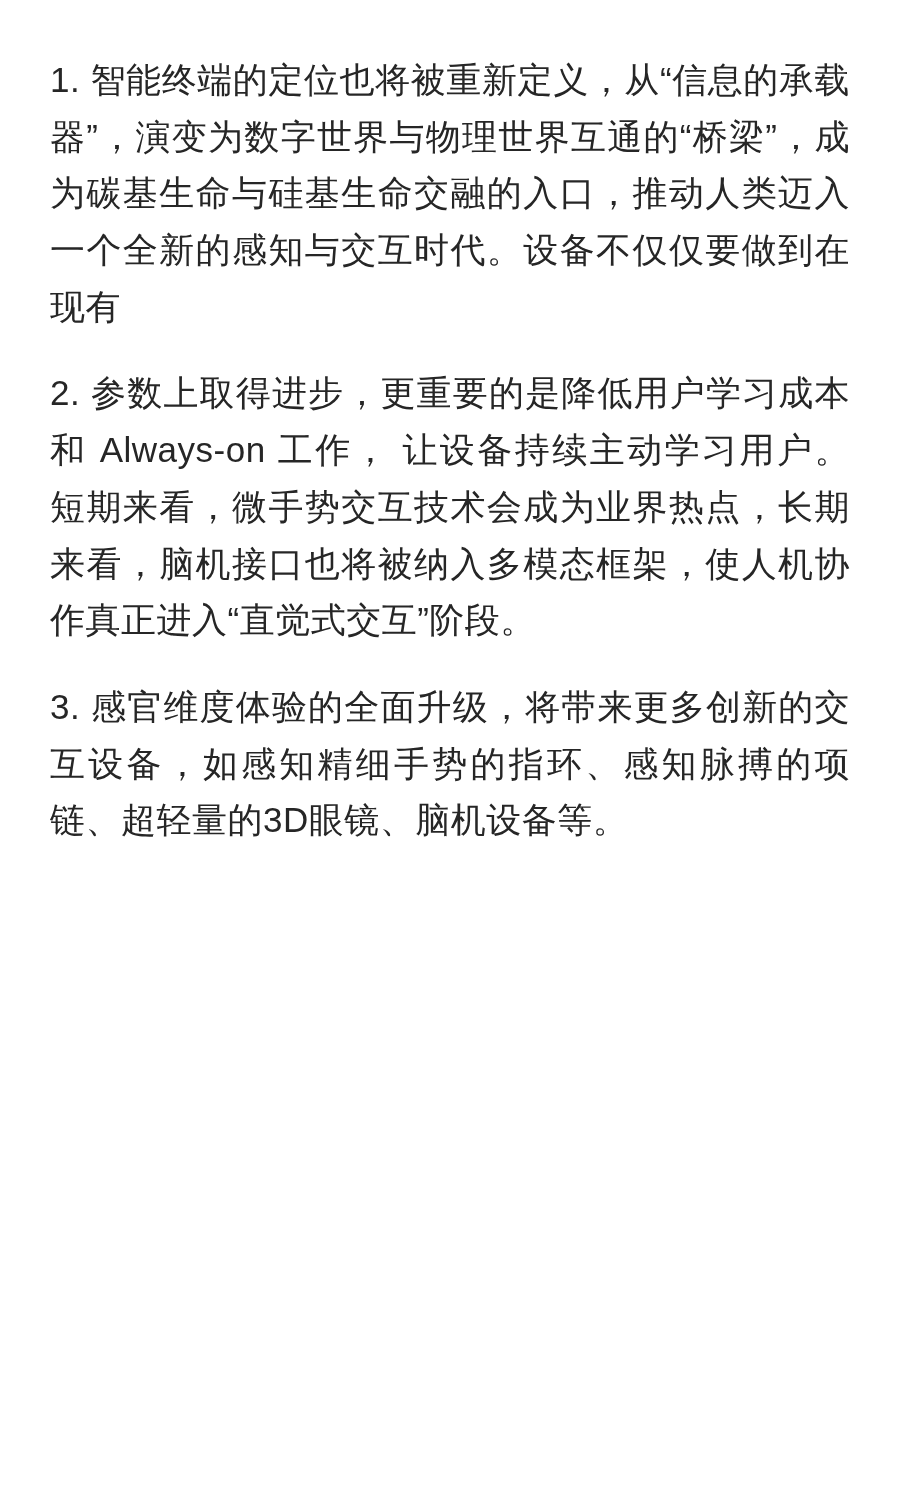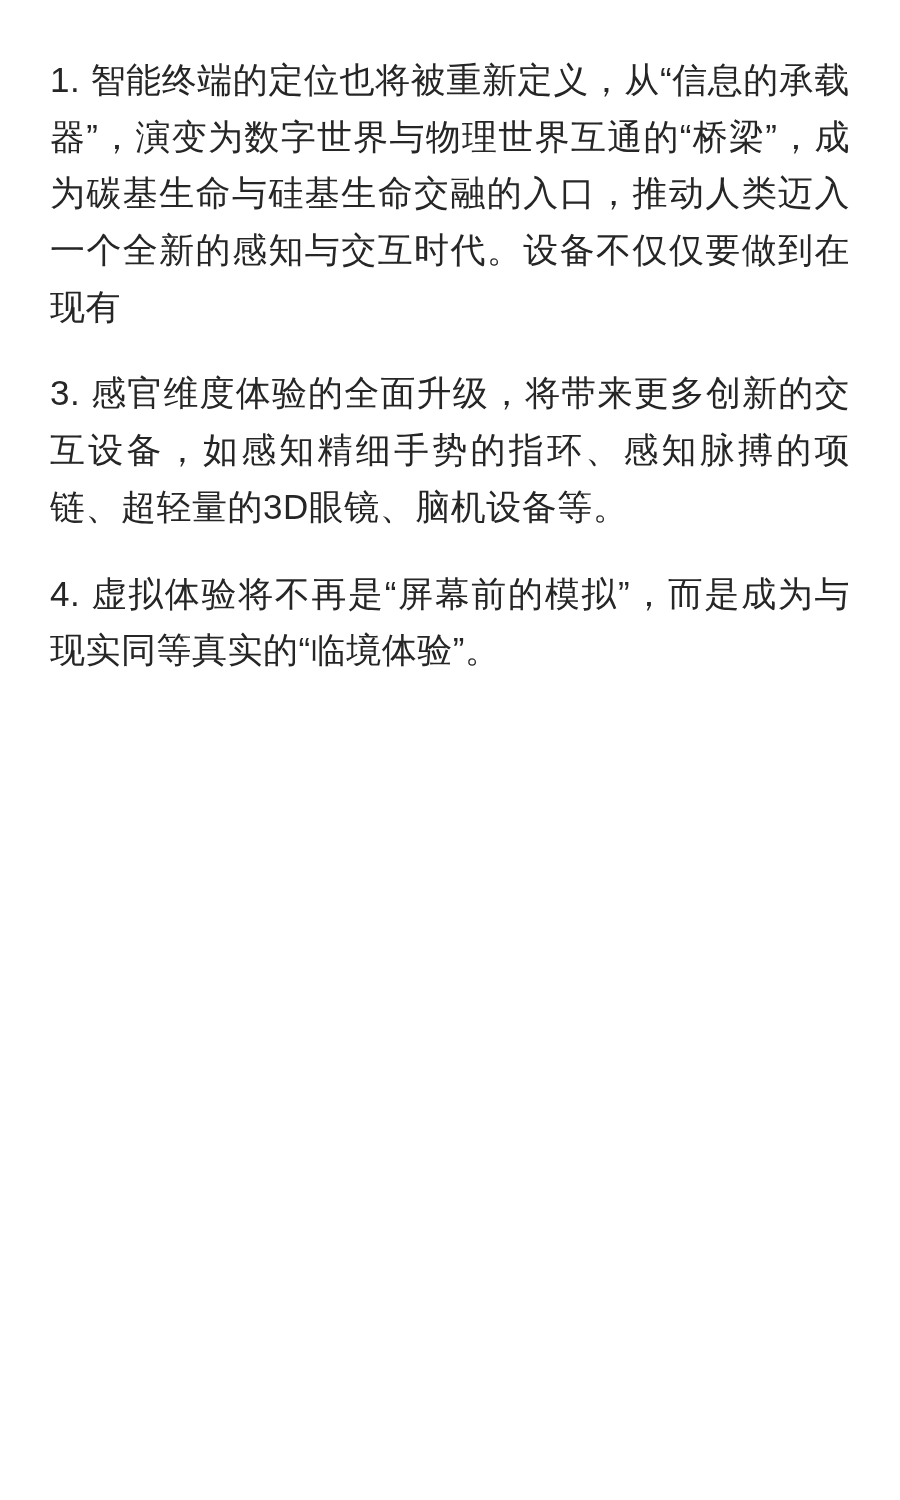--- a/index.html
+++ b/index.html
@@ -38,16 +38,16 @@
   .para:last-child {
     margin-bottom: 0;
   }
 </style>
 </head>
 <body>
 
 <div class="page">
   <div class="doc-body">
     <p class="para">1. 智能终端的定位也将被重新定义，从“信息的承载器”，演变为数字世界与物理世界互通的“桥梁”，成为碳基生命与硅基生命交融的入口，推动人类迈入一个全新的感知与交互时代。设备不仅仅要做到在现有</p>
+    <p class="para">2. 参数上取得进步，更重要的是降低用户学习成本和 Always-on 工作， 让设备持续主动学习用户。短期来看，微手势交互技术会成为业界热点，长期来看，脑机接口也将被纳入多模态框架，使人机协作真正进入“直觉式交互”阶段。</p>
     <p class="para">3. 感官维度体验的全面升级，将带来更多创新的交互设备，如感知精细手势的指环、感知脉搏的项链、超轻量的3D眼镜、脑机设备等。</p>
-    <p class="para">4. 虚拟体验将不再是“屏幕前的模拟”，而是成为与现实同等真实的“临境体验”。</p>
   </div>
 </div>
 
 </body></html>

